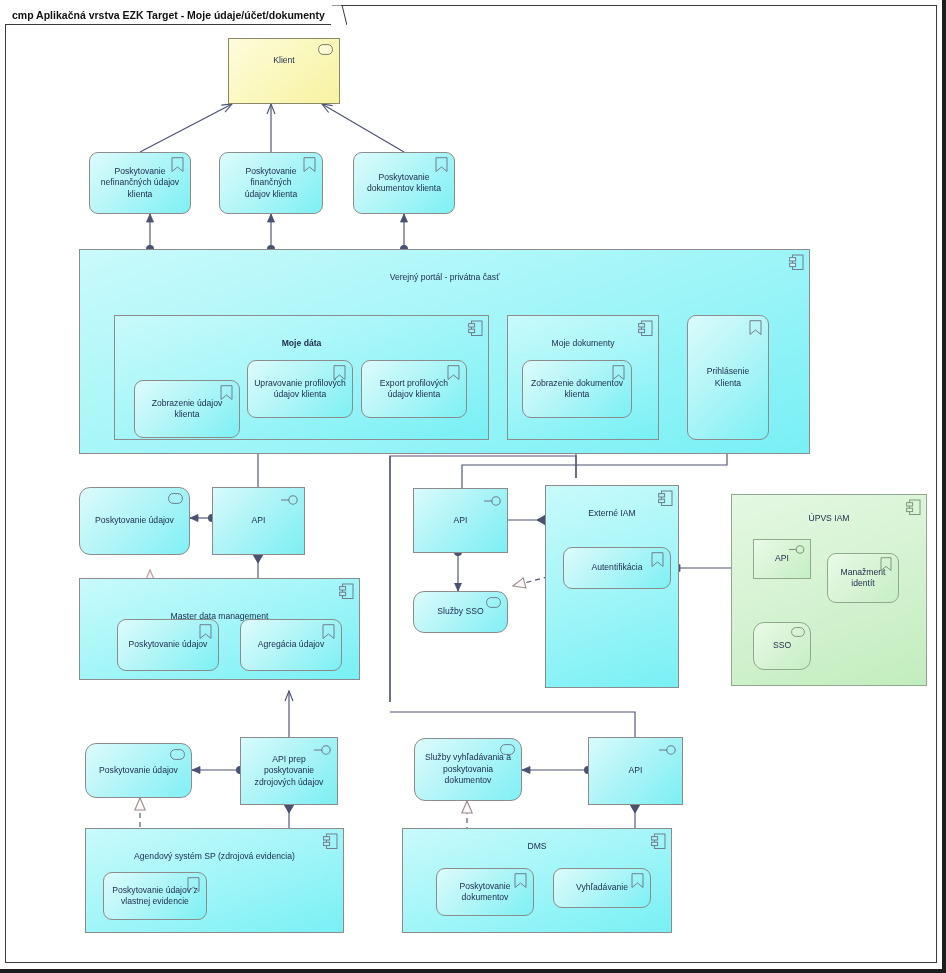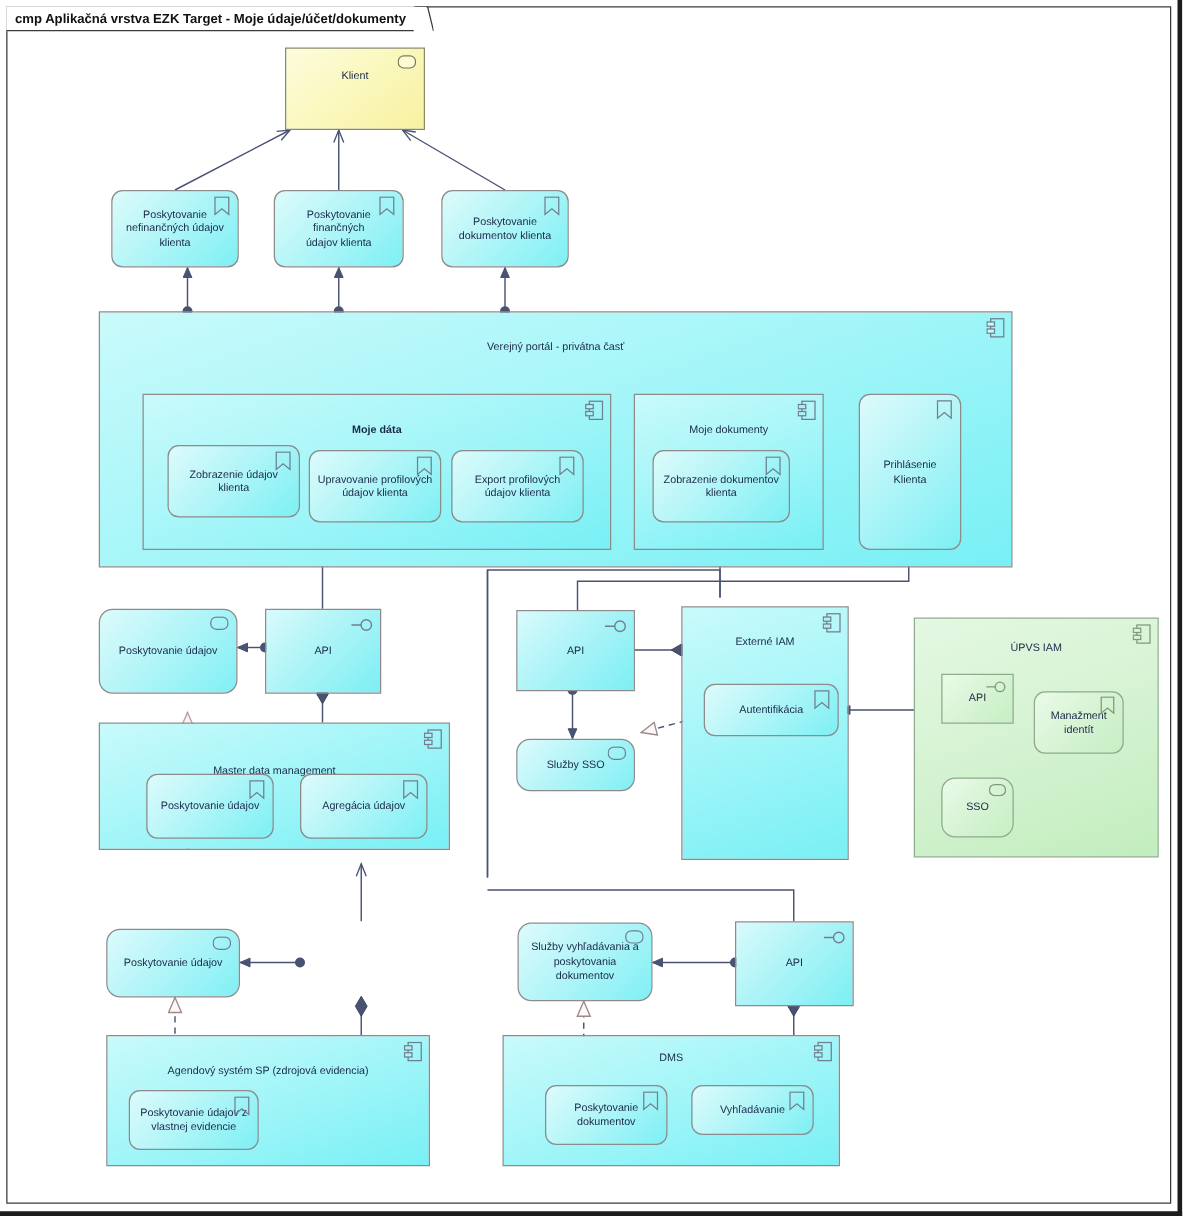--- a/index.html
+++ b/index.html
@@ -307,21 +307,21 @@
     <span class="icon comp">
       <svg width="15" height="17" viewBox="0 0 15 17">
         <rect x="3.5" y="1" width="10.5" height="14.5" fill="none" stroke="#6f7f8f" stroke-width="1"></rect>
         <rect x="0.6" y="3.6" width="6" height="3.4" fill="#aef2f6" stroke="#6f7f8f" stroke-width="1"></rect>
         <rect x="0.6" y="9.2" width="6" height="3.4" fill="#aef2f6" stroke="#6f7f8f" stroke-width="1"></rect>
       </svg>
     </span>
     <span class="label" style="padding-top:22px;font-weight:bold;">Moje dáta</span>
   </div>
 
-  <div class="node service" style="left:134px; top:356px; width:106px; height:58px;">
+  <div class="node service" style="left:134px; top:380px; width:106px; height:58px;">
     <span class="icon">
       <svg width="13" height="16" viewBox="0 0 13 16">
           <path d="M1,0.7 L12,0.7 L12,14.5 L6.5,10 L1,14.5 Z" fill="none" stroke="#6f7f8f" stroke-width="1"></path>
         </svg>
     </span>
     <span class="label">Zobrazenie údajov
 klienta</span>
   </div>
 
   <div class="node service" style="left:247px; top:360px; width:106px; height:58px;">
@@ -503,20 +503,31 @@
 
   <div class="node rsvc" style="left:85px; top:743px; width:107px; height:55px;">
     <span class="icon oval">
       <svg width="15" height="11" viewBox="0 0 15 11">
           <rect x="0.6" y="0.6" width="13.8" height="9.8" rx="4.5" fill="none" stroke="#6f7f8f" stroke-width="1"></rect>
         </svg>
     </span>
     <span class="label">Poskytovanie údajov</span>
   </div>
 
+  <div class="node iface" style="left:240px; top:737px; width:98px; height:68px;">
+    <span class="icon lolli">
+      <svg width="18" height="14" viewBox="0 0 18 14">
+          <line x1="0" y1="6" x2="8" y2="6" stroke="#6f7f8f" stroke-width="1.1"></line>
+          <circle cx="12" cy="6" r="4.2" fill="none" stroke="#6f7f8f" stroke-width="1.1"></circle>
+        </svg>
+    </span>
+    <span class="label">API prep
+poskytovanie
+zdrojových údajov</span>
+  </div>
 
   <div class="node container" style="left:85px; top:828px; width:259px; height:105px;">
     <span class="icon comp">
       <svg width="15" height="17" viewBox="0 0 15 17">
         <rect x="3.5" y="1" width="10.5" height="14.5" fill="none" stroke="#6f7f8f" stroke-width="1"></rect>
         <rect x="0.6" y="3.6" width="6" height="3.4" fill="#aef2f6" stroke="#6f7f8f" stroke-width="1"></rect>
         <rect x="0.6" y="9.2" width="6" height="3.4" fill="#aef2f6" stroke="#6f7f8f" stroke-width="1"></rect>
       </svg>
     </span>
     <span class="label" style="padding-top:22px;">Agendový systém SP (zdrojová evidencia)</span>

